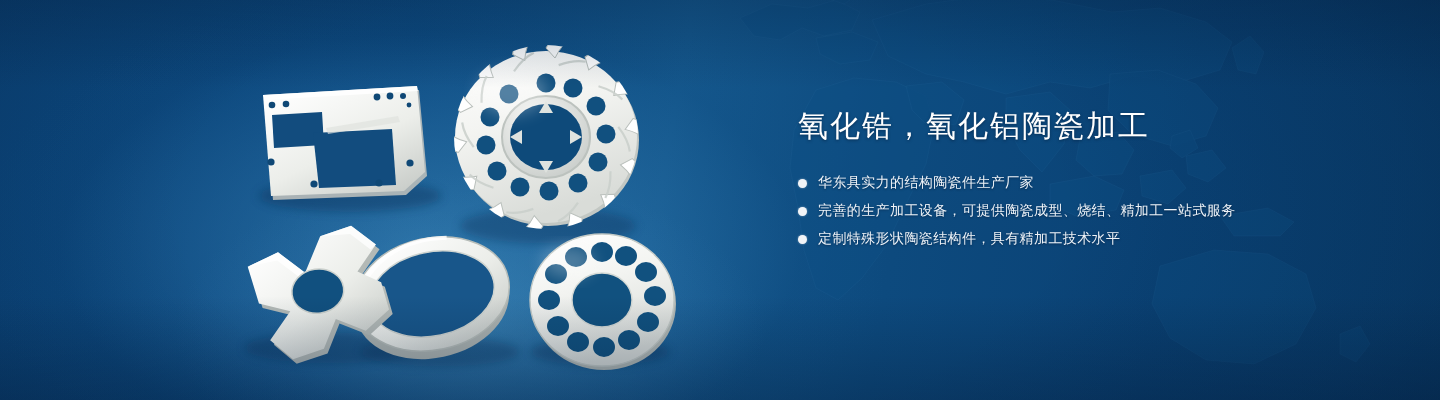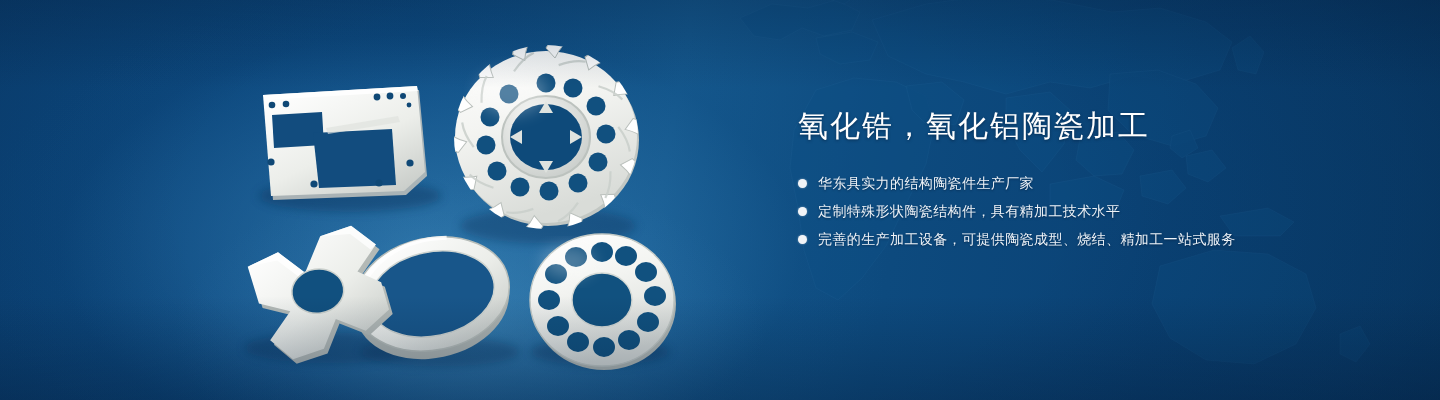--- a/index.html
+++ b/index.html
@@ -60,20 +60,21 @@
     font-weight:400;
     margin:0 0 26px 0;
     text-shadow:0 1px 3px rgba(0,22,48,0.55);
     white-space:nowrap;
   }
   .bullets{list-style:none;margin:0;padding:0;}
   .bullet{
     display:flex;align-items:center;
     margin-bottom:6px;
     height:22px;
+    font-family:Liberation Serif, serif;
   }
   .dot{
     width:9px;height:9px;border-radius:50%;
     background:#f1f4f7;
     flex:0 0 auto;margin-right:11px;
     box-shadow:0 0 2px rgba(255,255,255,0.5);
   }
   .btext{
     color:#eef3f8;
     font-size:14px;
@@ -310,22 +311,22 @@
 
   <div class="textblock">
     <h1 class="headline">氧化锆，氧化铝陶瓷加工</h1>
     <ul class="bullets">
       <li class="bullet">
         <span class="dot"></span>
         <span class="btext">华东具实力的结构陶瓷件生产厂家</span>
       </li>
       <li class="bullet">
         <span class="dot"></span>
-        <span class="btext">定制特殊形状陶瓷结构件，具有精加工技术水平</span>
+        <span class="btext">完善的生产加工设备，可提供陶瓷成型、烧结、精加工一站式服务</span>
       </li>
       <li class="bullet">
         <span class="dot"></span>
-        <span class="btext">完善的生产加工设备，可提供陶瓷成型、烧结、精加工一站式服务</span>
+        <span class="btext">定制特殊形状陶瓷结构件，具有精加工技术水平</span>
       </li>
     </ul>
   </div>
 
 </div>
 
 </body></html>

